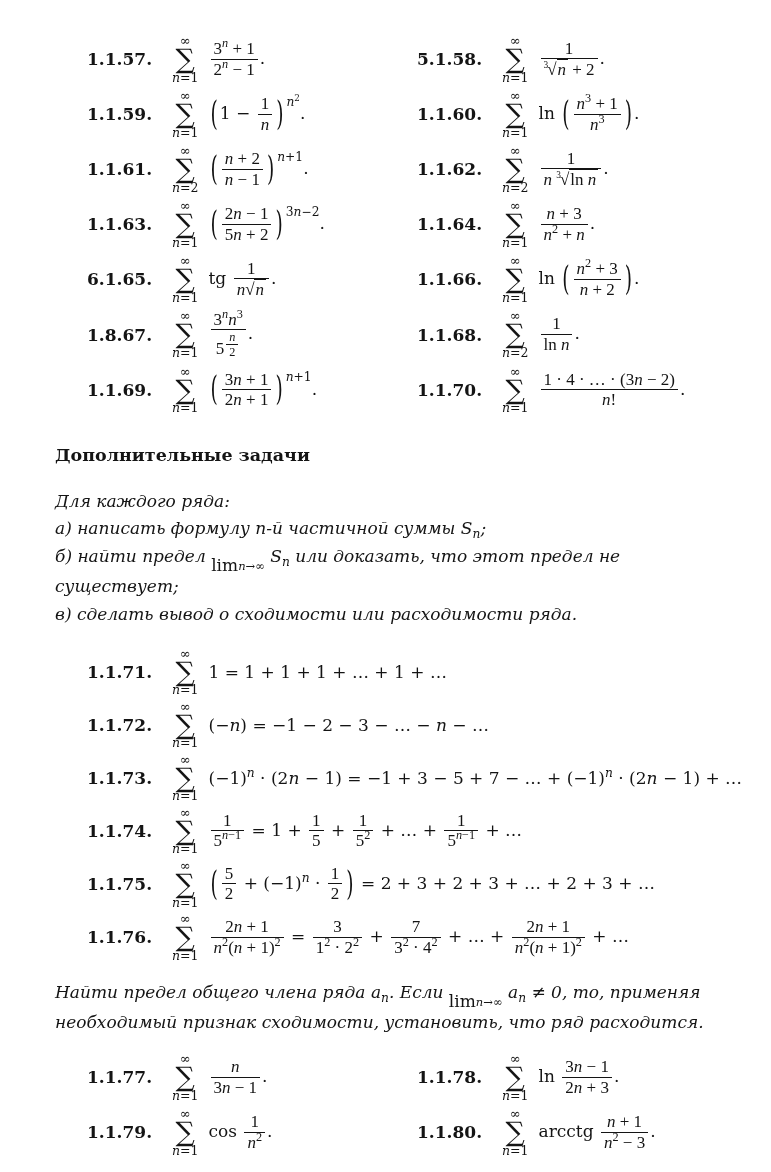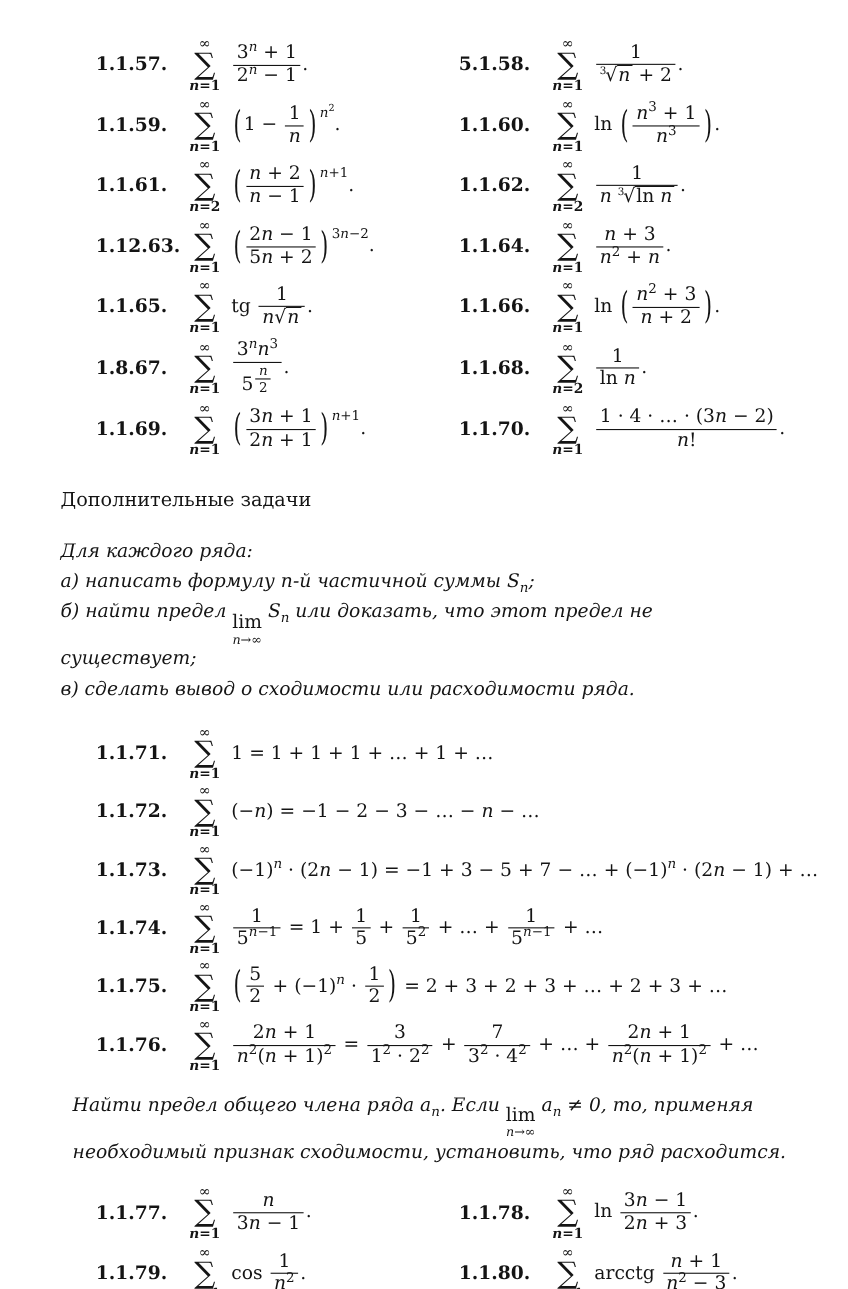--- a/index.html
+++ b/index.html
@@ -8,39 +8,39 @@
   .page { width: 771px; min-height: 1172px; padding: 34px 50px 14px 55px; background: #fff; }
 
   .grid2 { display: grid; grid-template-columns: 330px 1fr; row-gap: 5px; }
   .list1 { display: flex; flex-direction: column; gap: 3px; margin-top: 20px; }
   .prob { display: flex; align-items: center; font-size: 17px; }
   .plabel { font-weight: bold; width: 85px; flex: none; margin-left: 32px; }
 
   .sum { display: inline-flex; flex-direction: column; align-items: center; line-height: 1; margin-right: 10px; flex: none; }
   .sum .top { font-size: 13px; margin-bottom: 1px; }
   .sum .sig { font-size: 27px; line-height: 0.8; }
-  .sum .bot { font-size: 12.5px; margin-top: 2px; font-weight: bold; }
+  .sum .bot { font-size: 12.5px; margin-top: 2px; }
 
   .expr { white-space: nowrap; }
   .frac { display: inline-block; vertical-align: middle; text-align: center; line-height: 1.15; margin: 0 2px; }
-  .frac .fn, .frac .fd { display: block; padding: 0 3px; }
+  .frac .fn, .frac .fd { display: block; padding: 0 3px; font-family: Liberation Serif, serif; }
   .frac .fd { border-top: 1px solid #141414; }
   sup { font-size: 0.72em; line-height: 0; }
   sub { font-size: 0.72em; line-height: 0; }
   .exp { vertical-align: 1.05em; font-size: 0.72em; margin-left: 1px; }
   .pr { display: inline-block; transform: scaleY(1.8); font-size: 1.1em; margin: 0 2px; vertical-align: -0.06em; }
   .ridx { font-size: 0.55em; vertical-align: 0.75em; margin-right: -1px; }
   .rcd { display: inline-block; border-top: 1px solid #141414; padding: 0 2px 0 1px; }
-  .lim { display: inline-flex; flex-direction: column; align-items: center; line-height: 1; vertical-align: -0.55em; font-style: normal; }
+  .lim { display: inline-flex; flex-direction: row; align-items: center; line-height: 1; vertical-align: -0.55em; font-style: normal; }
   .lim .b { font-size: 0.68em; margin-top: 1px; }
 
-  h2.heading { font-size: 17.5px; margin: 30px 0 24px 0; font-weight: normal; }
+  h2.heading { font-size: 17.5px; margin: 30px 0 24px 0; font-weight: bold; }
   .intro { font-style: italic; font-size: 17px; margin-top: 20px; }
   .intro p { margin: 0 0 3px 0; line-height: 1.45; }
-  .intro2 { margin: 18px 0 16px 11px; line-height: 1.5; max-width: 665px; }
+  .intro2 { margin: 18px 0 16px 0; line-height: 1.5; max-width: 665px; }
   .gridc { margin-top: 4px; }
 </style>
 </head>
 <body>
 
 <div class="page">
 
   <section class="grid2">
 
       <div class="prob">
@@ -97,41 +97,41 @@
         <span class="plabel">1.1.62.</span>
         <span class="sum">
           <span class="top">∞</span>
           <span class="sig">∑</span>
           <span class="bot"><i>n</i>=2</span>
         </span>
         <span class="expr"><span class="frac"><span class="fn">1</span><span class="fd"><i>n</i> <sup class="ridx">3</sup>√<span class="rcd">ln <i>n</i></span></span></span>.</span>
       </div>
 
       <div class="prob">
-        <span class="plabel">1.12.63.</span>
+        <span class="plabel">1.1.63.</span>
         <span class="sum">
           <span class="top">∞</span>
           <span class="sig">∑</span>
           <span class="bot"><i>n</i>=1</span>
         </span>
         <span class="expr"><span class="pr">(</span><span class="frac"><span class="fn">2<i>n</i> − 1</span><span class="fd">5<i>n</i> + 2</span></span><span class="pr">)</span><sup class="exp">3<i>n</i>−2</sup>.</span>
       </div>
 
       <div class="prob">
         <span class="plabel">1.1.64.</span>
         <span class="sum">
           <span class="top">∞</span>
           <span class="sig">∑</span>
           <span class="bot"><i>n</i>=1</span>
         </span>
         <span class="expr"><span class="frac"><span class="fn"><i>n</i> + 3</span><span class="fd"><i>n</i><sup>2</sup> + <i>n</i></span></span>.</span>
       </div>
 
       <div class="prob">
-        <span class="plabel">1.1.65.</span>
+        <span class="plabel">6.1.65.</span>
         <span class="sum">
           <span class="top">∞</span>
           <span class="sig">∑</span>
           <span class="bot"><i>n</i>=1</span>
         </span>
         <span class="expr">tg <span class="frac"><span class="fn">1</span><span class="fd"><i>n</i>√<span class="rcd"><i>n</i></span></span></span>.</span>
       </div>
 
       <div class="prob">
         <span class="plabel">1.1.66.</span>

